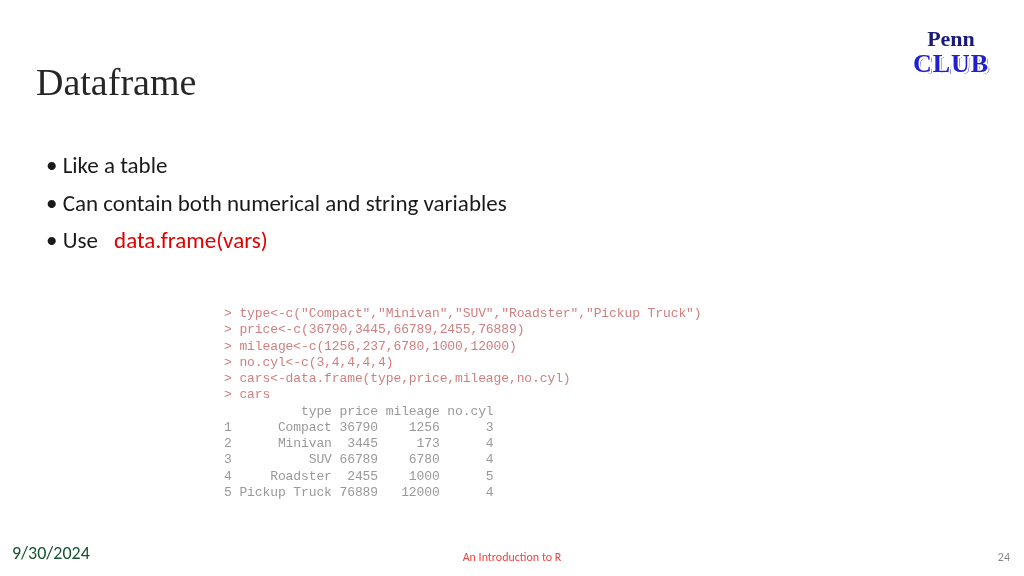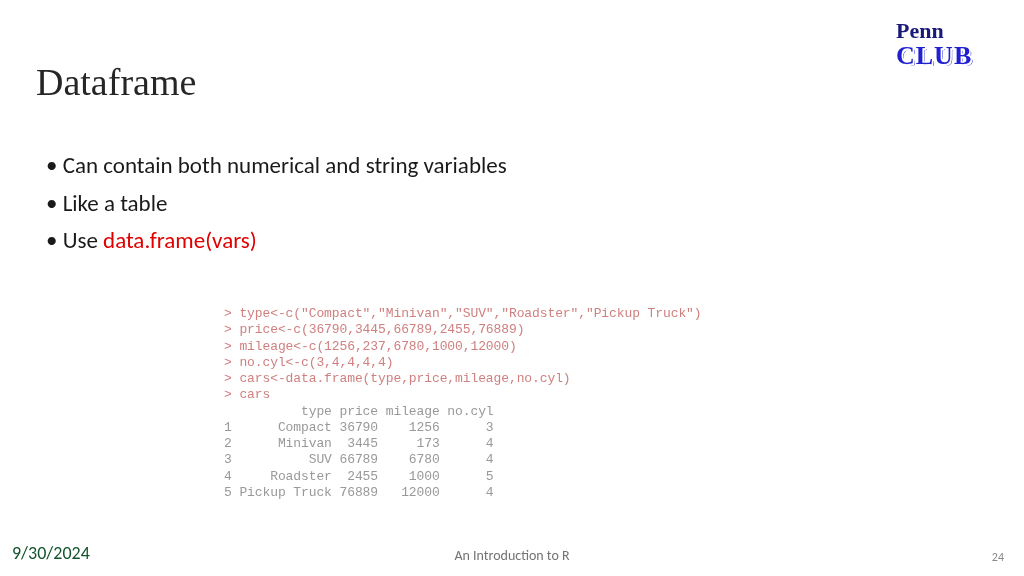--- a/index.html
+++ b/index.html
@@ -15,23 +15,24 @@
       position: absolute;
       top: 60px;
       left: 36px;
       font-size: 38px;
       font-weight: 400;
       color: #262626;
       font-family: Liberation Serif, serif;
     }
     .logo {
       position: absolute;
-      top: 18px;
+      top: 26px;
       right: 18px;
       width: 110px;
+      text-align: center;
     }
     .logo-line1 {
       font-family: Georgia, serif;
       font-size: 22px;
       font-weight: bold;
       color: #1a1a7a;
       letter-spacing: 0px;
       text-shadow: 1px 0 0 #fff, -1px 0 0 #fff, 0 1px 0 #fff, 0 -1px 0 #fff;
     }
     .logo-line2 {
@@ -63,21 +64,21 @@
     .bullets {
       position: absolute;
       top: 148px;
       left: 46px;
       font-size: 23px;
       color: #1a1a1a;
       line-height: 1.55;
     }
     .bullet { margin-bottom: 2px; }
     .bullet::before { content: "• "; }
-    .red { color: #e00000; }
+    .red { color: #e00000; margin-left: 11px; }
     .code {
       position: absolute;
       top: 306px;
       left: 224px;
       font-family: "Courier New", monospace;
       font-size: 13px;
       line-height: 1.25;
       white-space: pre;
       color: #999;
       letter-spacing: -0.1px;
@@ -88,44 +89,44 @@
       bottom: 12px;
       left: 12px;
       font-size: 18px;
       color: #14532d;
     }
     .footer-title {
       position: absolute;
       bottom: 12px;
       left: 50%;
       transform: translateX(-50%);
-      font-size: 14px;
-      color: #737373;
+      font-size: 12px;
+      color: #ef4444;
     }
     .footer-page {
       position: absolute;
       bottom: 12px;
-      right: 20px;
+      right: 14px;
       font-size: 12px;
       color: #888;
     }
   </style>
 </head>
 <body>
 
 <div class="title">Dataframe</div>
 
 <div class="logo">
   <div class="logo-line1">Penn</div>
   <div class="logo-line3">CLUB</div>
 </div>
 
 <div class="bullets">
+  <div class="bullet">Like a table</div>
   <div class="bullet">Can contain both numerical and string variables</div>
-  <div class="bullet">Like a table</div>
   <div class="bullet"><span>Use </span><span class="red">data.frame(vars)</span></div>
 </div>
 
 <div class="code"><span class="input">&gt; type&lt;-c("Compact","Minivan","SUV","Roadster","Pickup Truck")</span>
 <span class="input">&gt; price&lt;-c(36790,3445,66789,2455,76889)</span>
 <span class="input">&gt; mileage&lt;-c(1256,237,6780,1000,12000)</span>
 <span class="input">&gt; no.cyl&lt;-c(3,4,4,4,4)</span>
 <span class="input">&gt; cars&lt;-data.frame(type,price,mileage,no.cyl)</span>
 <span class="input">&gt; cars</span>
 <span>          type price mileage no.cyl</span>

